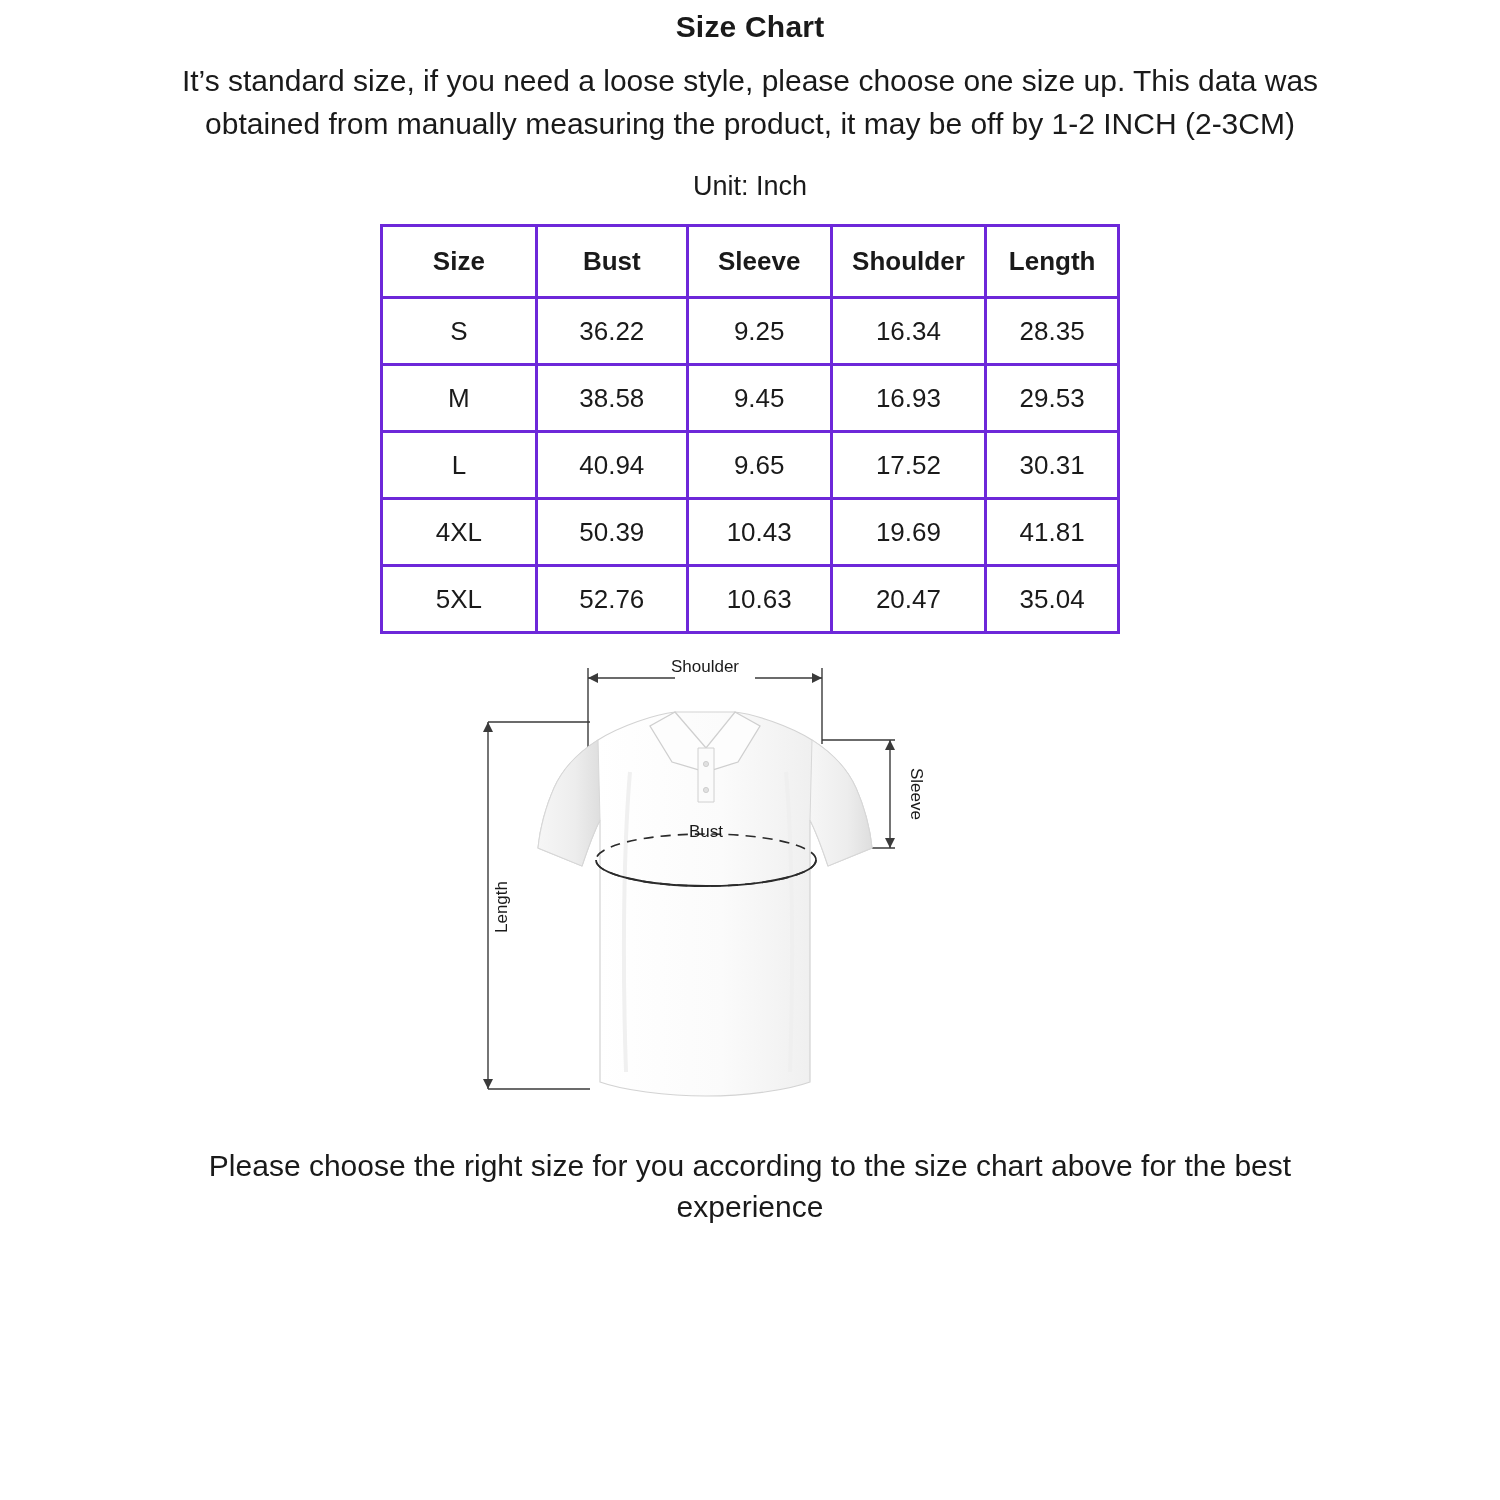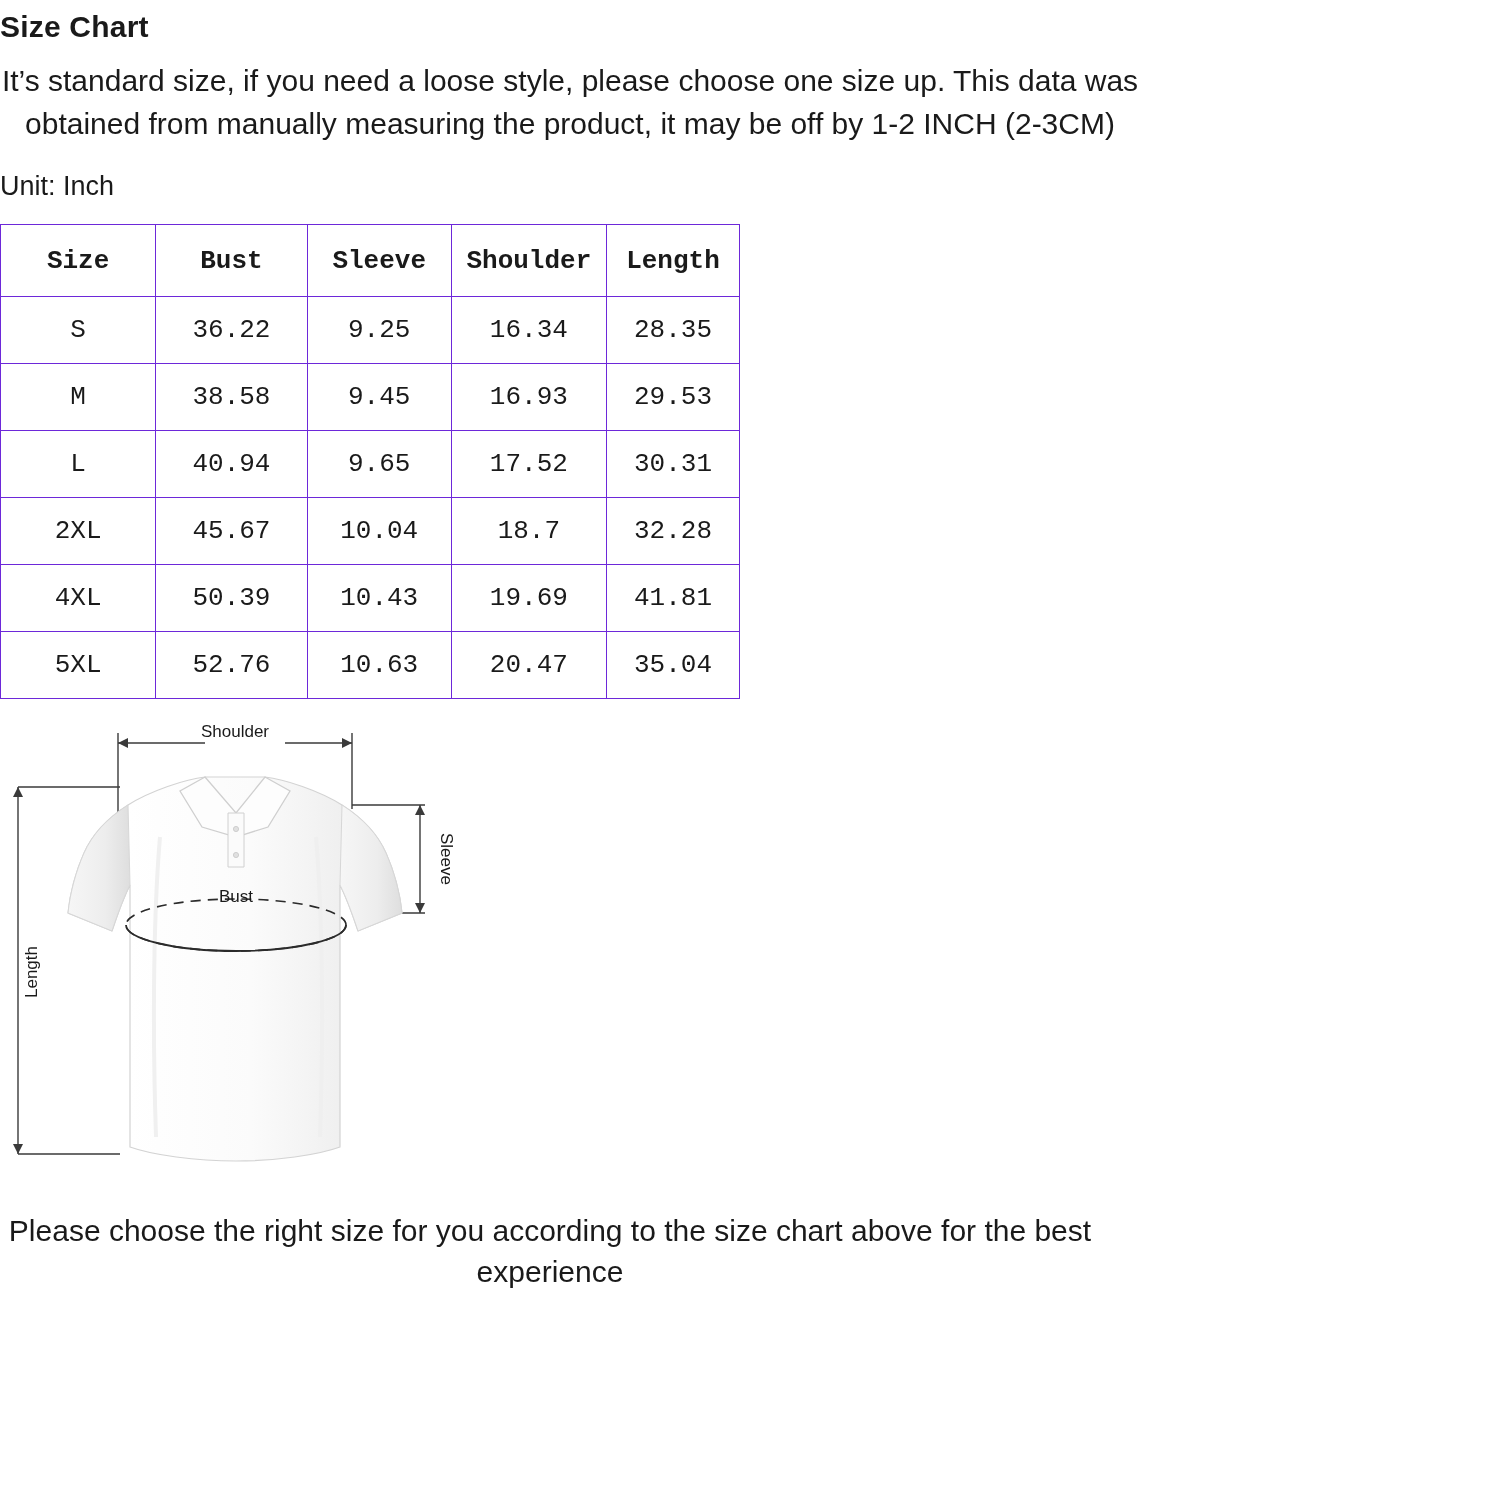--- a/index.html
+++ b/index.html
@@ -16,21 +16,21 @@
     position: relative;
     overflow: hidden;
   }
 
   .page {
     width: 1500px;
     height: 1500px;
     position: relative;
     display: flex;
     flex-direction: column;
-    align-items: flex-start;
+    align-items: center;
   }
 
   .title {
     font-size: 30px;
     font-weight: bold;
     margin-top: 10px;
     letter-spacing: 0.2px;
     color: #1a1a1a;
   }
 
@@ -55,25 +55,24 @@
     width: 740px;
   }
 
   table.size-table {
     border-collapse: collapse;
     width: 100%;
     table-layout: fixed;
   }
   table.size-table th,
   table.size-table td {
-    border: 1px solid #6d28d9;
+    border: 3px solid #6d28d9;
     text-align: center;
     color: #1a1a1a;
     font-weight: normal;
-    font-family: Liberation Mono, monospace;
   }
   table.size-table th {
     font-size: 26px;
     font-weight: bold;
     height: 72px;
   }
   table.size-table td {
     font-size: 26px;
     height: 67px;
   }
@@ -144,27 +143,20 @@
           <td>9.45</td>
           <td>16.93</td>
           <td>29.53</td>
         </tr>
         <tr>
           <td>L</td>
           <td>40.94</td>
           <td>9.65</td>
           <td>17.52</td>
           <td>30.31</td>
-        </tr>
-        <tr>
-          <td>2XL</td>
-          <td>45.67</td>
-          <td>10.04</td>
-          <td>18.7</td>
-          <td>32.28</td>
         </tr>
         <tr>
           <td>4XL</td>
           <td>50.39</td>
           <td>10.43</td>
           <td>19.69</td>
           <td>41.81</td>
         </tr>
         <tr>
           <td>5XL</td>

